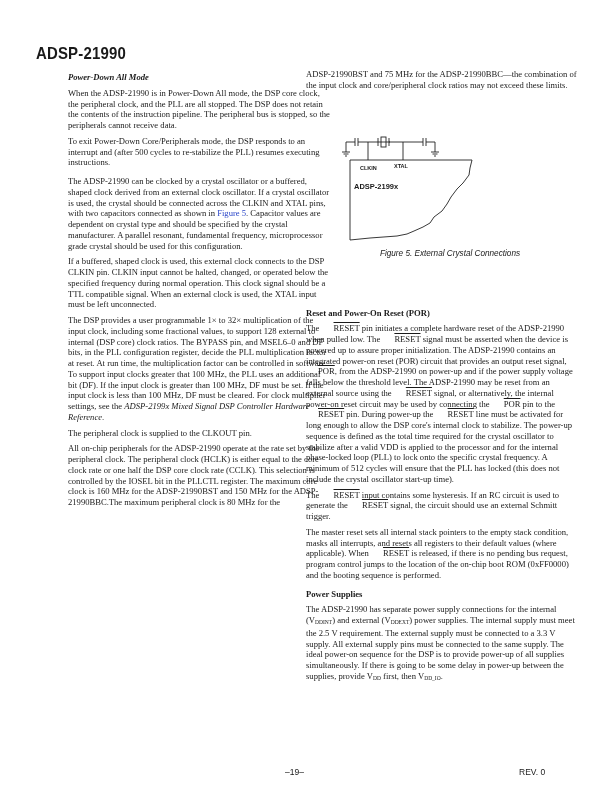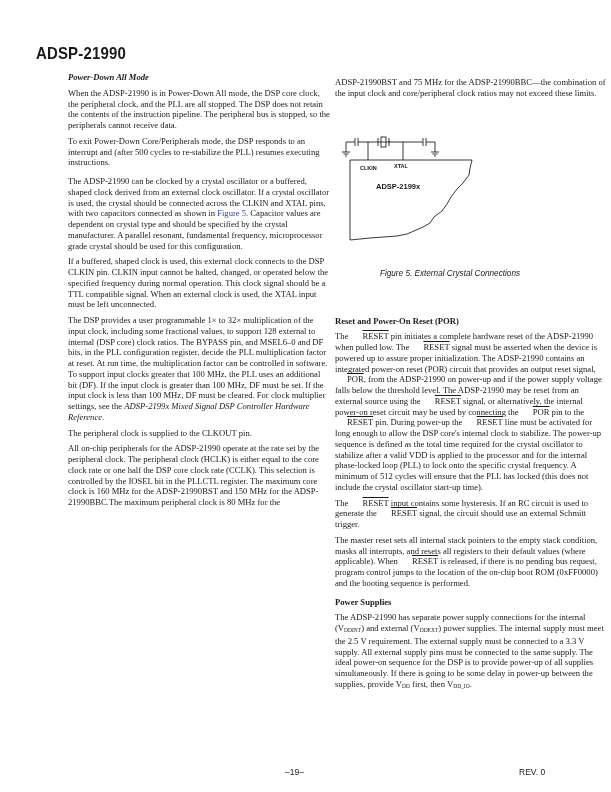--- a/index.html
+++ b/index.html
@@ -1,30 +1,30 @@
 <!DOCTYPE html>
 <html><head>
 <meta charset="utf-8">
 <style>
   html, body { margin: 0; padding: 0; background: #ffffff; }
   body { width: 611px; height: 792px; position: relative; overflow: hidden; color: #1a1a1a; }
   .page-title { position: absolute; left: 36px; top: 44px; font-family: "Liberation Sans", sans-serif; font-weight: bold; font-size: 17px; letter-spacing: 0.2px; transform: scaleX(0.88); transform-origin: left top; }
   .col { position: absolute; font-family: "Liberation Serif", serif; font-size: 8.6px; line-height: 10.75px; text-align: left; }
   .col-left { left: 36px; top: 72px; width: 262px; margin-left: 32px; }
-  .col-right { left: 306px; top: 77px; width: 272px; margin-left: 29px; }
+  .col-right { left: 306px; top: 69px; width: 272px; }
   .col p { margin: 0 0 5px 0; }
   .h-italic { font-style: italic; font-weight: bold; margin: 0; }
   .h-bold { font-weight: bold; margin: 0; }
   .sec { margin-bottom: 8px; }
   .link { color: #2a45c8; }
   .ital { font-style: italic; }
   .ov { text-decoration: overline; padding-left: 12px; }
   .sub { font-size: 5.5px; vertical-align: -1px; }
   .figure { position: absolute; left: 330px; top: 125px; width: 240px; height: 160px; }
-  .fig-caption { position: absolute; left: 0; top: 144px; width: 240px; text-align: center; font-family: "Liberation Sans", sans-serif; font-style: italic; font-size: 8.2px; }
+  .fig-caption { position: absolute; left: 0; top: 124px; width: 240px; text-align: center; font-family: "Liberation Sans", sans-serif; font-style: italic; font-size: 8.2px; }
   .footer-page { position: absolute; left: 285px; top: 767px; font-family: "Liberation Sans", sans-serif; font-size: 8.5px; }
   .footer-rev { position: absolute; left: 519px; top: 767px; font-family: "Liberation Sans", sans-serif; font-size: 8.5px; }
 </style>
 </head>
 <body>
 
 <div class="page-title">ADSP-21990</div>
 
 <div class="col col-left">
   <div class="sec">
@@ -70,21 +70,21 @@
       <line x1="104" y1="31" x2="106" y2="31"></line>
 
       <line x1="38" y1="17" x2="38" y2="35"></line>
       <line x1="73" y1="17" x2="73" y2="35"></line>
 
       <path d="M 20 35 L 142 35 L 140 43 L 139 50 L 133 58 L 127 64 L 121 72 L 117 79 L 112 86 L 104 92 L 100 98 L 93 102 L 84 106 L 77 109 L 67 111 L 40 113 L 20 115 Z"></path>
     </g>
   </svg>
   <span style="position:absolute;left:30px;top:40px;font-family:'Liberation Sans',sans-serif;font-weight:bold;font-size:5.5px;">CLKIN</span>
   <span style="position:absolute;left:64px;top:38px;font-family:'Liberation Sans',sans-serif;font-weight:bold;font-size:5.5px;">XTAL</span>
-  <span style="position:absolute;left:46px;top:57px;font-family:'Liberation Sans',sans-serif;font-weight:bold;font-size:7.5px;">ADSP-2199x</span>
+  <span style="position:absolute;left:24px;top:57px;font-family:'Liberation Sans',sans-serif;font-weight:bold;font-size:7.5px;">ADSP-2199x</span>
   <div class="fig-caption">Figure 5. External Crystal Connections</div>
 </div>
 
 <div class="col col-right">
   <p style="margin-bottom:0;">ADSP-21990BST and 75 MHz for the ADSP-21990BBC—the combination of the input clock and core/peripheral clock ratios may not exceed these limits.</p>
   <div style="height:217px;"></div>
   <div class="sec">
     <p class="h-bold">Reset and Power-On Reset (POR)</p>
     <p><span>The </span><span class="ov">RESET</span><span> pin initiates a complete hardware reset of the ADSP-21990 when pulled low. The </span><span class="ov">RESET</span><span> signal must be asserted when the device is powered up to assure proper initialization. The ADSP-21990 contains an integrated power-on reset (POR) circuit that provides an output reset signal, </span><span class="ov">POR</span><span>, from the ADSP-21990 on power-up and if the power supply voltage falls below the threshold level. The ADSP-21990 may be reset from an external source using the </span><span class="ov">RESET</span><span> signal, or alternatively, the internal power-on reset circuit may be used by connecting the </span><span class="ov">POR</span><span> pin to the </span><span class="ov">RESET</span><span> pin. During power-up the </span><span class="ov">RESET</span><span> line must be activated for long enough to allow the DSP core's internal clock to stabilize. The power-up sequence is defined as the total time required for the crystal oscillator to stabilize after a valid VDD is applied to the processor and for the internal phase-locked loop (PLL) to lock onto the specific crystal frequency. A minimum of 512 cycles will ensure that the PLL has locked (this does not include the crystal oscillator start-up time).</span></p>
     <p><span>The </span><span class="ov">RESET</span><span> input contains some hysteresis. If an RC circuit is used to generate the </span><span class="ov">RESET</span><span> signal, the circuit should use an external Schmitt trigger.</span></p>

